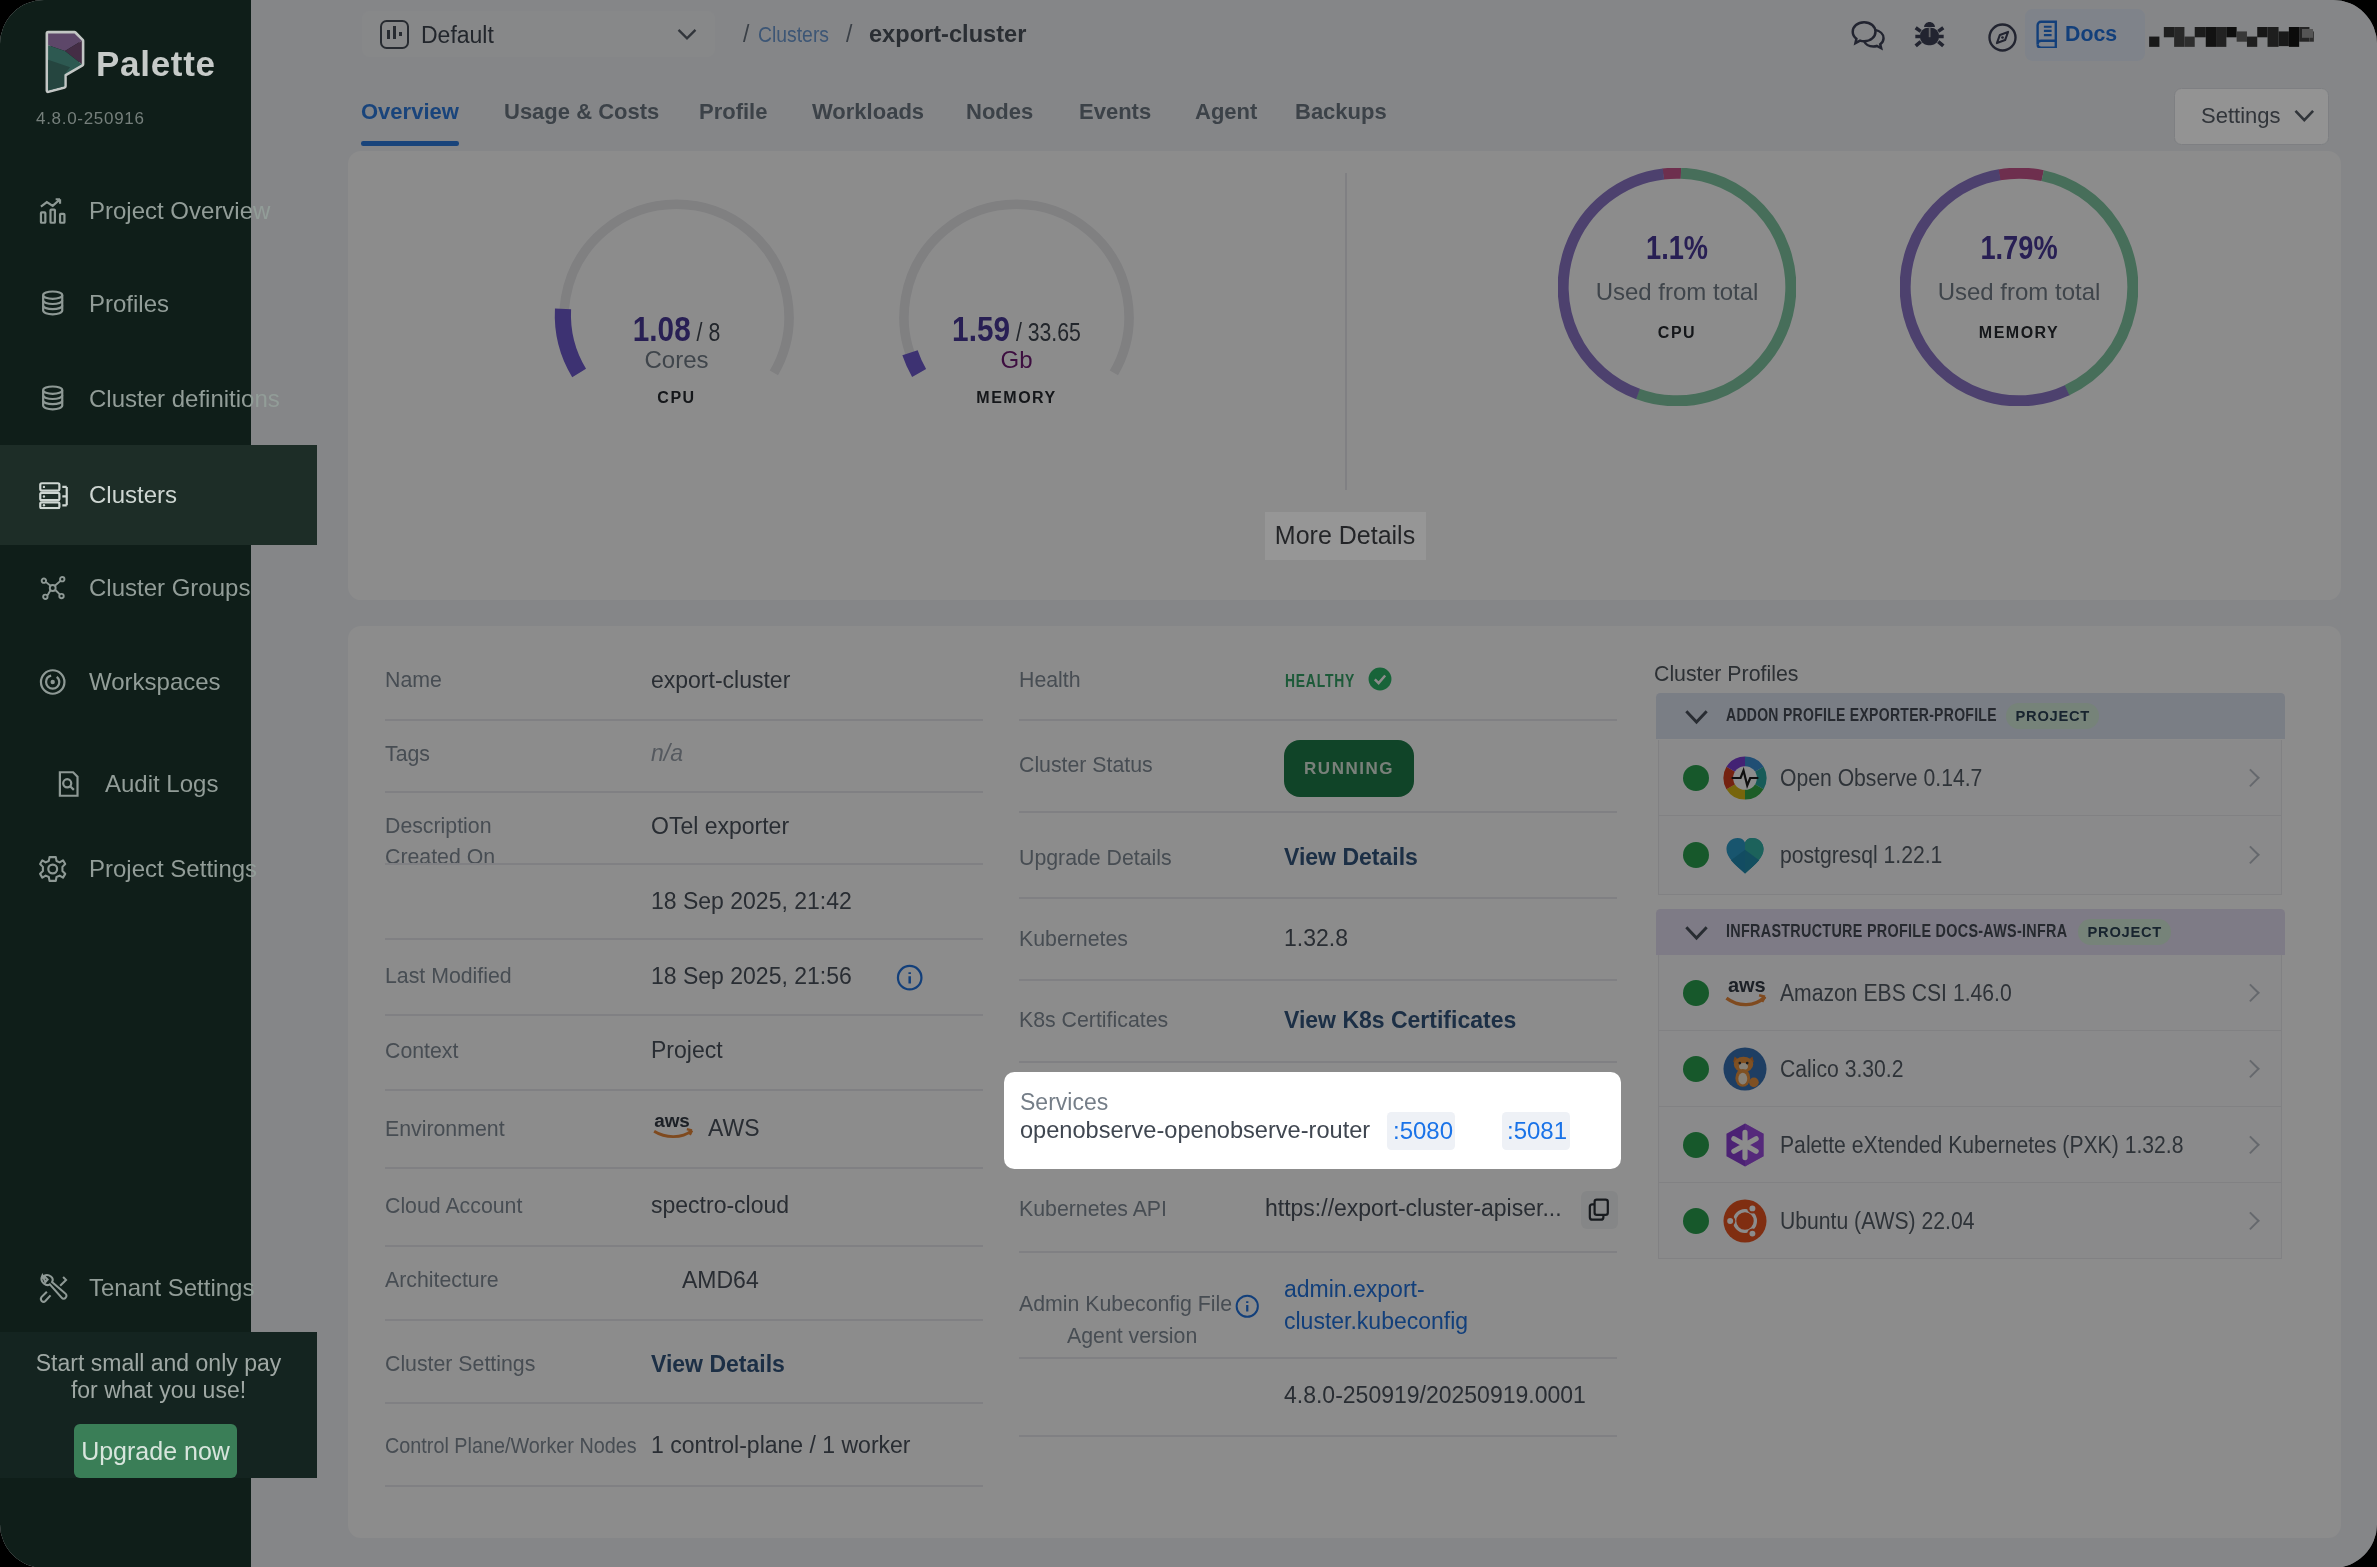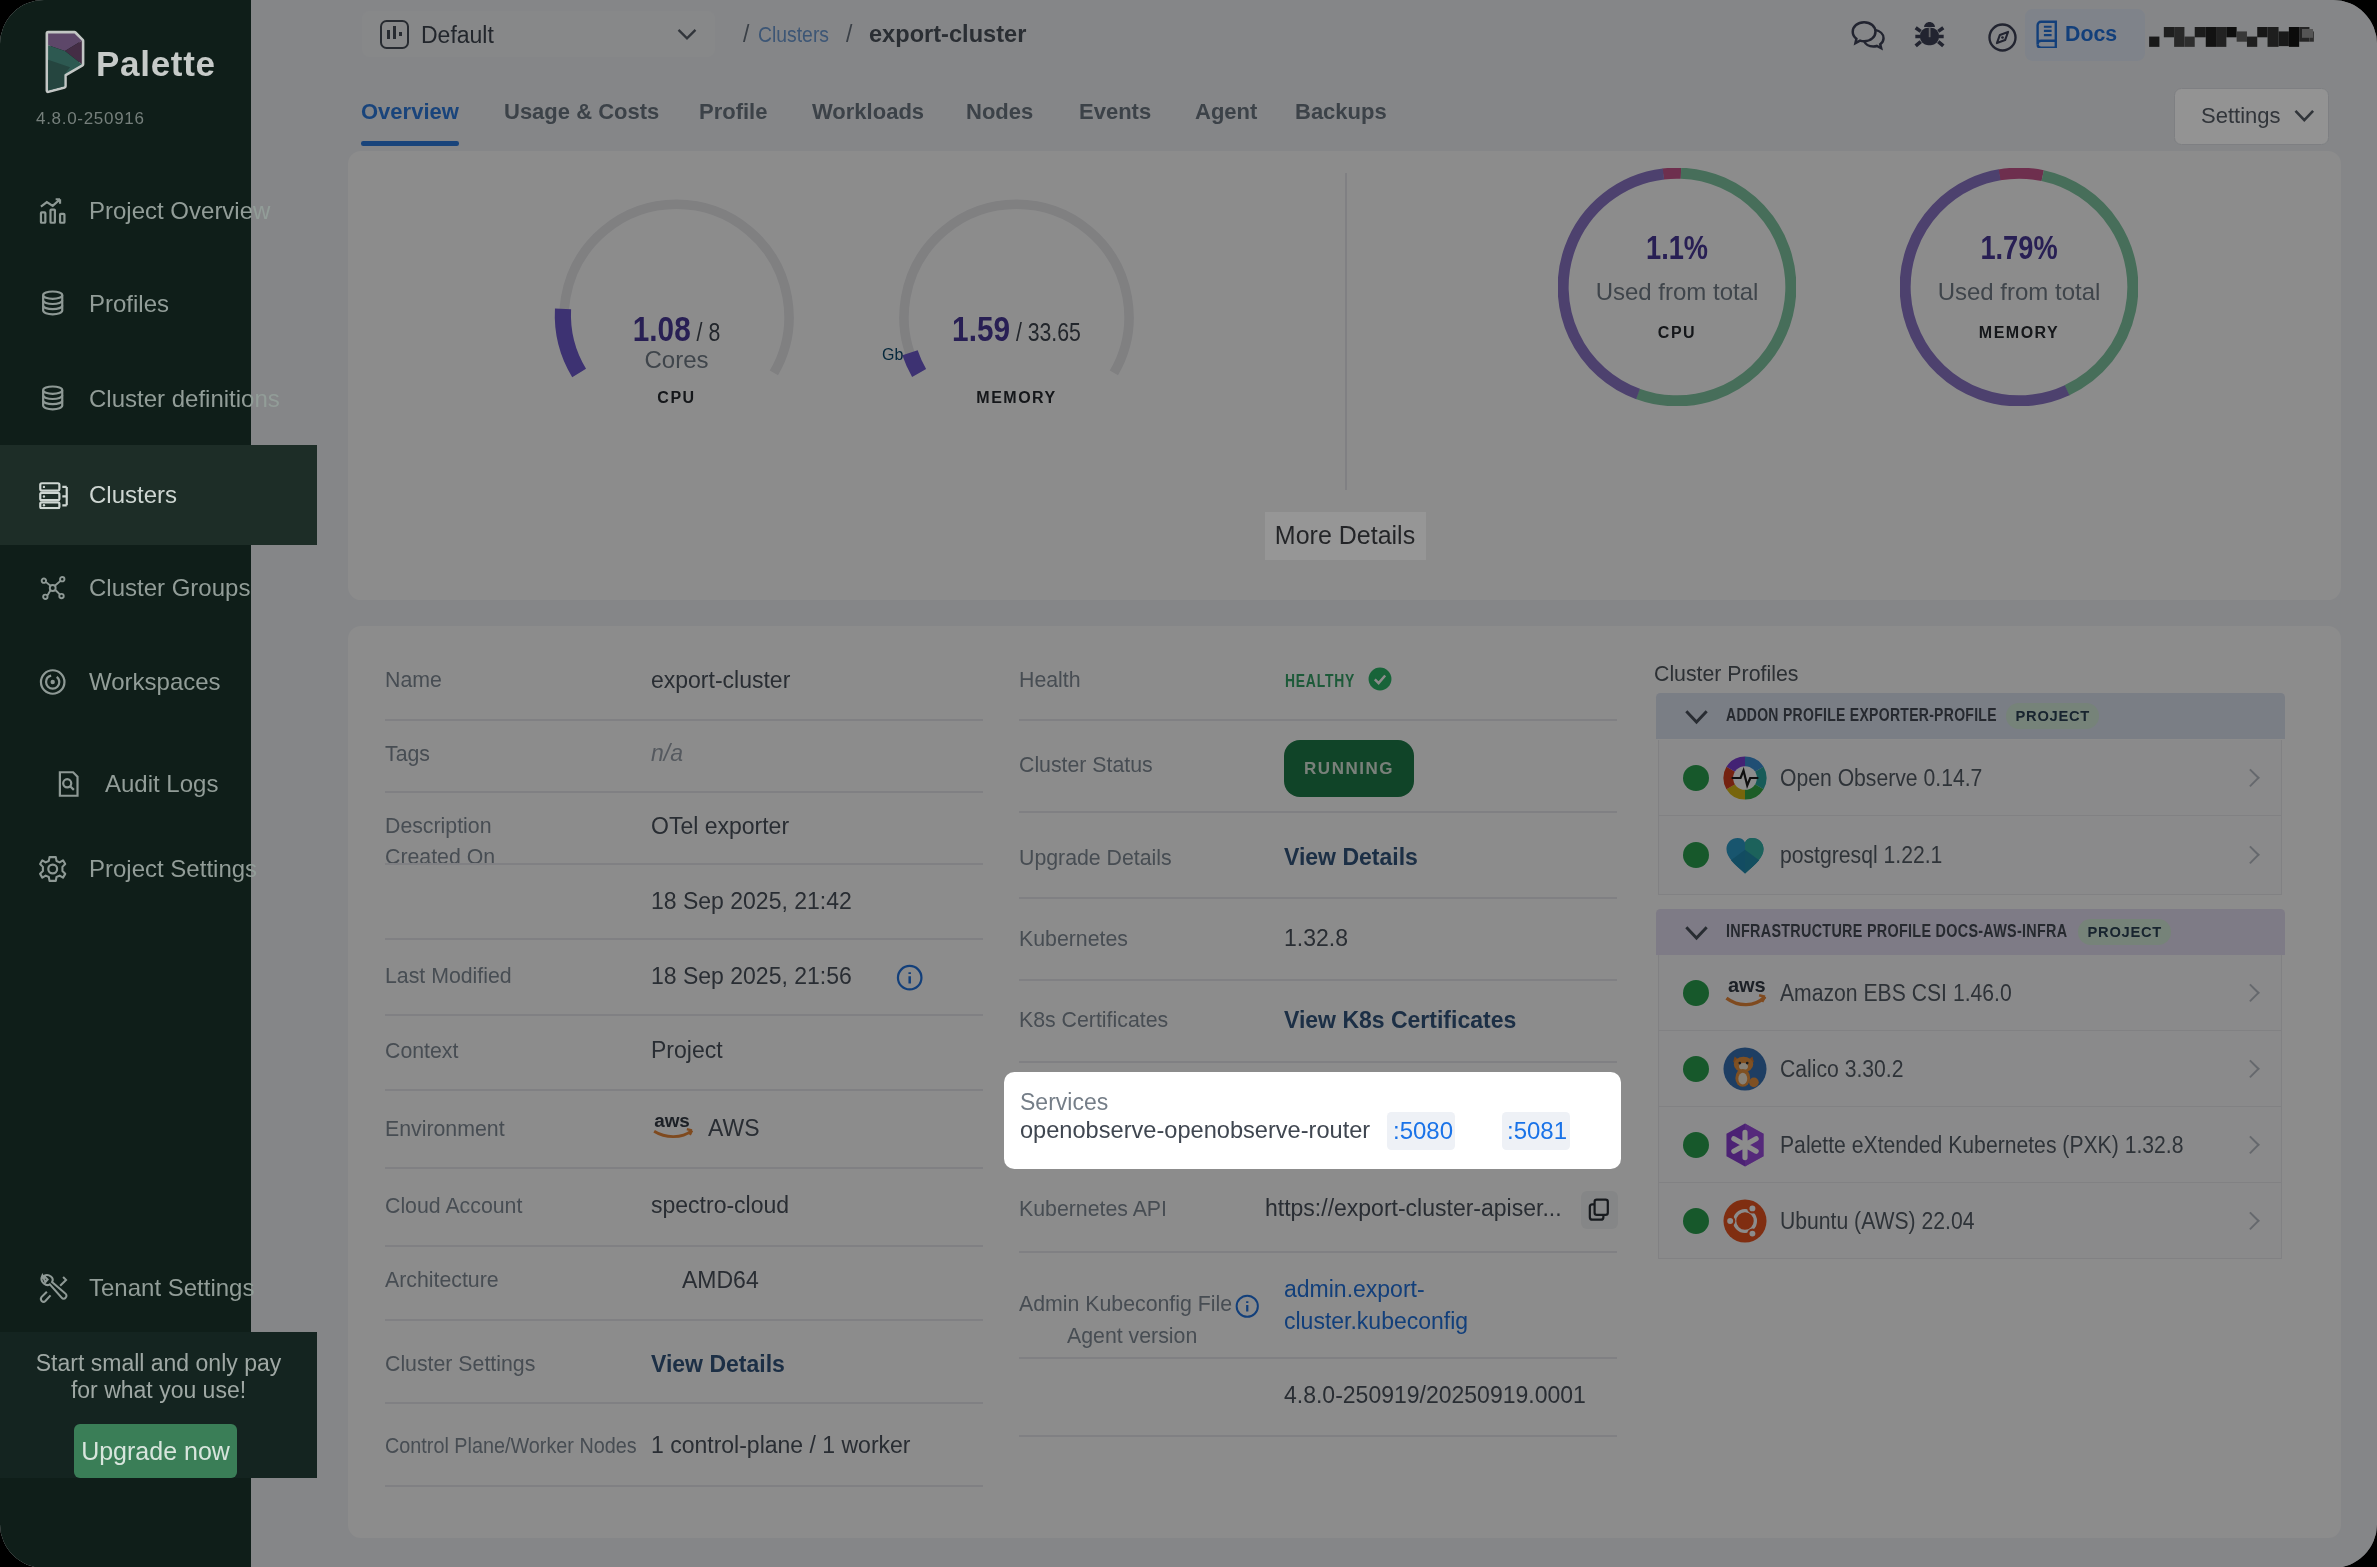--- a/index.html
+++ b/index.html
@@ -139,21 +139,21 @@
   </svg>
   <div class="abs" style="left:542px;top:309px;width:269px;text-align:center;font-size:35px;font-weight:bold;color:#4a3a99;transform:scaleX(0.85);">1.08<span style="font-size:25px;font-weight:normal;color:#3f4650;"> / 8</span></div>
   <div class="abs" style="left:542px;top:346px;width:269px;text-align:center;font-size:24px;color:#747e89;">Cores</div>
   <div class="abs" style="left:542px;top:389px;width:269px;text-align:center;font-size:16px;font-weight:bold;color:#272b31;letter-spacing:1.5px;">CPU</div>
 
   <svg class="abs" style="left:882px;top:182px;" width="269" height="221" viewBox="0 0 366 300">
     <path d="M 50.5 259.5 A 153 153 0 1 1 315.5 259.5" fill="none" stroke="#e9e9ec" stroke-width="13"></path>
     <path d="M 50.5 259.5 A 153 153 0 0 1 38.1 232.0" fill="none" stroke="#6f5bd0" stroke-width="22"></path>
   </svg>
   <div class="abs" style="left:882px;top:309px;width:269px;text-align:center;font-size:35px;font-weight:bold;color:#4a3a99;transform:scaleX(0.85);">1.59<span style="font-size:25px;font-weight:normal;color:#3f4650;"> / 33.65</span></div>
-  <div class="abs" style="left:882px;top:346px;width:269px;text-align:left;font-size:16px;color:#0c4a6e;">Gb</div>
+  <div class="abs" style="left:882px;top:346px;width:269px;text-align:center;font-size:24px;color:#701a75;">Gb</div>
   <div class="abs" style="left:882px;top:389px;width:269px;text-align:center;font-size:16px;font-weight:bold;color:#272b31;letter-spacing:1.5px;">MEMORY</div>
 
   
   <div class="abs" style="left:1265px;top:512px;width:160px;height:46px;background:#fff;text-align:center;line-height:46px;font-size:25px;color:#1a1d22;">More Details</div>
 
   
   <svg class="abs" style="left:1558px;top:168px;" width="238" height="238" viewBox="0 0 324 324">
     <g transform="translate(162,162)">
       <circle r="155" fill="none" stroke="#c9568f" stroke-width="15" stroke-dasharray="24.4 950" transform="rotate(-97)"></circle>
       <circle r="155" fill="none" stroke="#82c9a4" stroke-width="15" stroke-dasharray="535.7 439" transform="rotate(-88)"></circle>

